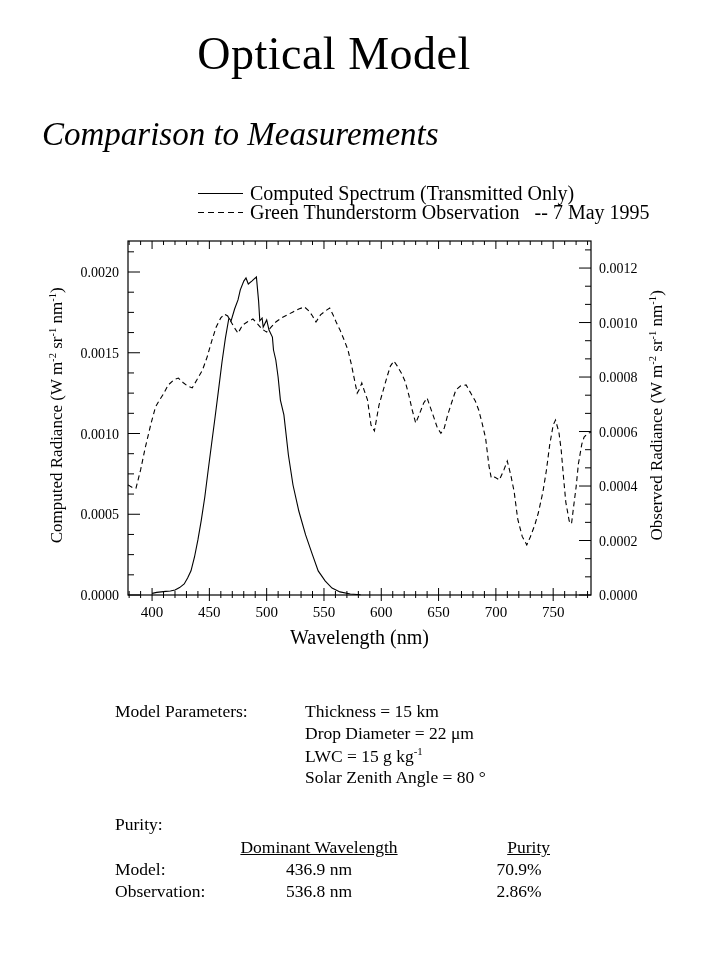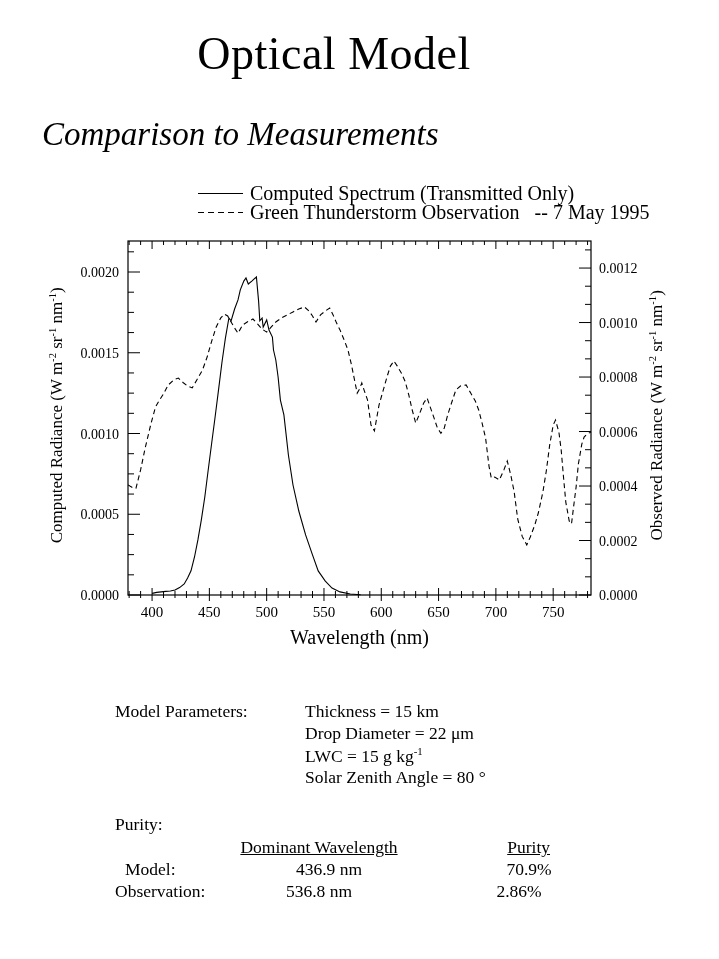--- a/index.html
+++ b/index.html
@@ -25,21 +25,21 @@
   .params-heading{position:absolute;left:115px;top:701px;font-size:17.5px;}
   .params-values{position:absolute;left:305px;top:701px;font-size:17.5px;}
   .param-line{height:22px;}
   .results-heading{position:absolute;left:115px;top:814px;font-size:17.5px;}
   .col-header{position:absolute;top:837px;font-size:17.5px;text-decoration:underline;}
   .col-header.wl{left:235px;width:168px;text-align:center;}
   .col-header.purity{left:488px;width:62px;text-align:right;}
   .result-label{position:absolute;left:115px;font-size:17.5px;}
   .result-wl{position:absolute;left:235px;width:168px;text-align:center;font-size:17.5px;}
   .result-purity{position:absolute;left:488px;width:62px;text-align:center;font-size:17.5px;}
-  .row1{top:859px;margin-left:10px;} .row2{top:881px;}
+  .row1{top:859px;} .row2{top:881px;}
 </style>
 </head>
 <body>
 
 <div class="slide">
   <svg id="chart-svg" width="719" height="959" viewBox="0 0 719 959">
       <rect x="128" y="241" width="463" height="354" fill="none" stroke="#000" stroke-width="1.2"></rect>
       <line x1="152.06683168316832" y1="588" x2="152.06683168316832" y2="601" stroke="#000"></line>
       <line x1="152.06683168316832" y1="241" x2="152.06683168316832" y2="249" stroke="#000"></line>
       <text x="152.06683168316832" y="617" text-anchor="middle" font-size="15">400</text>

